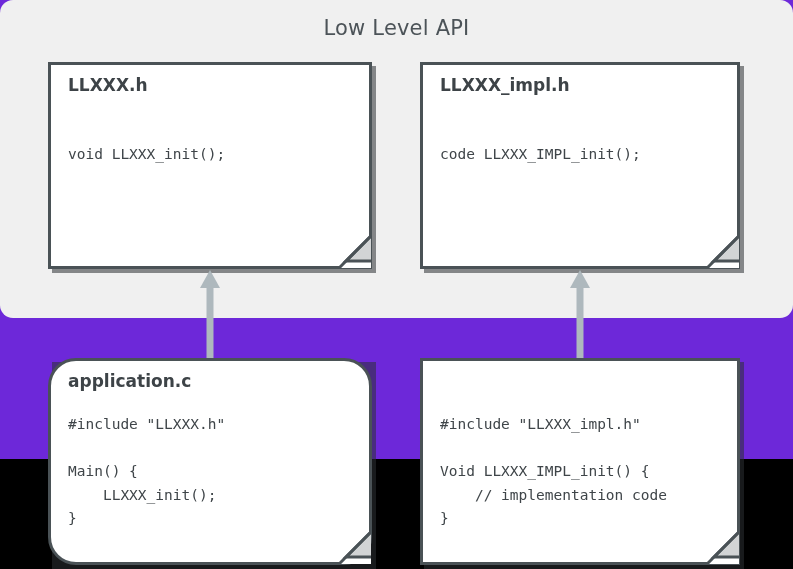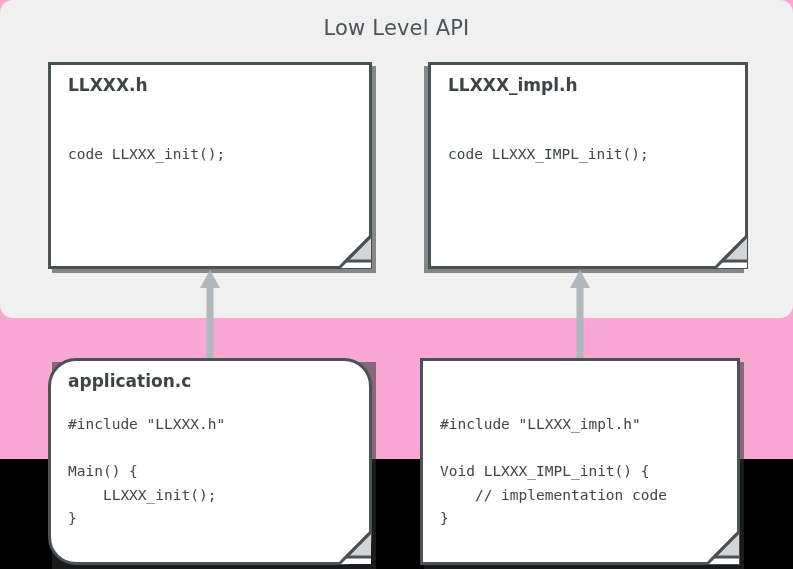--- a/index.html
+++ b/index.html
@@ -12,21 +12,21 @@
     height: 569px;
     overflow: hidden;
     font-family: "Liberation Sans", sans-serif;
     position: relative;
   }
 
   #stage {
     position: relative;
     width: 793px;
     height: 459px;
-    background: #f9a8d4;
+    background: #6d28d9;
   }
 
   
   .group-panel {
     position: absolute;
     left: 0px;
     top: 0px;
     width: 793px;
     height: 318px;
     background: #f0f0f0;
@@ -103,31 +103,31 @@
 
 <div id="stage">
 
   <div class="group-panel">
     <div class="group-title">Low Level API</div>
   </div>
 
   <div class="card-shadow" style="left:52px; top:66px; width:324px; height:207px;"></div>
   <div class="card" style="left:48px; top:62px; width:324px; height:207px;">
     <div class="card-title">LLXXX.h</div>
-    <div class="card-code top-code">code LLXXX_init();</div>
+    <div class="card-code top-code">void LLXXX_init();</div>
     <svg class="fold" viewBox="0 0 34 34">
       <path d="M33,1 L33,33 L1,33 Z" fill="#ffffff" stroke="none"></path>
       <path d="M33,1 L8,26 L33,26 Z" fill="#d2d4d5" stroke="none"></path>
       <path d="M33,1 L8,26 L33,26" fill="none" stroke="#4a5256" stroke-width="3" stroke-linejoin="miter"></path>
       <path d="M33,1 L1,33" fill="none" stroke="#4a5256" stroke-width="3"></path>
     </svg>
   </div>
 
   <div class="card-shadow" style="left:424px; top:66px; width:320px; height:207px;"></div>
-  <div class="card" style="left:420px; top:62px; width:320px; height:207px;margin-left:8px;">
+  <div class="card" style="left:420px; top:62px; width:320px; height:207px;">
     <div class="card-title">LLXXX_impl.h</div>
     <div class="card-code top-code">code LLXXX_IMPL_init();</div>
     <svg class="fold" viewBox="0 0 34 34">
       <path d="M33,1 L33,33 L1,33 Z" fill="#ffffff" stroke="none"></path>
       <path d="M33,1 L8,26 L33,26 Z" fill="#d2d4d5" stroke="none"></path>
       <path d="M33,1 L8,26 L33,26" fill="none" stroke="#4a5256" stroke-width="3" stroke-linejoin="miter"></path>
       <path d="M33,1 L1,33" fill="none" stroke="#4a5256" stroke-width="3"></path>
     </svg>
   </div>
 

